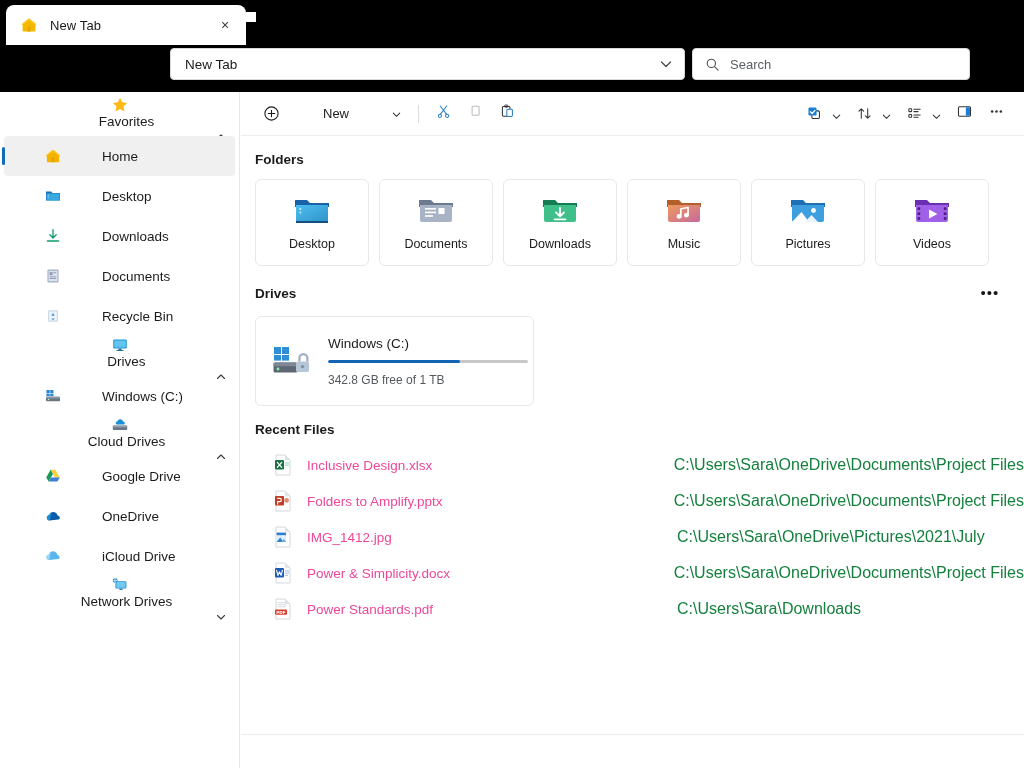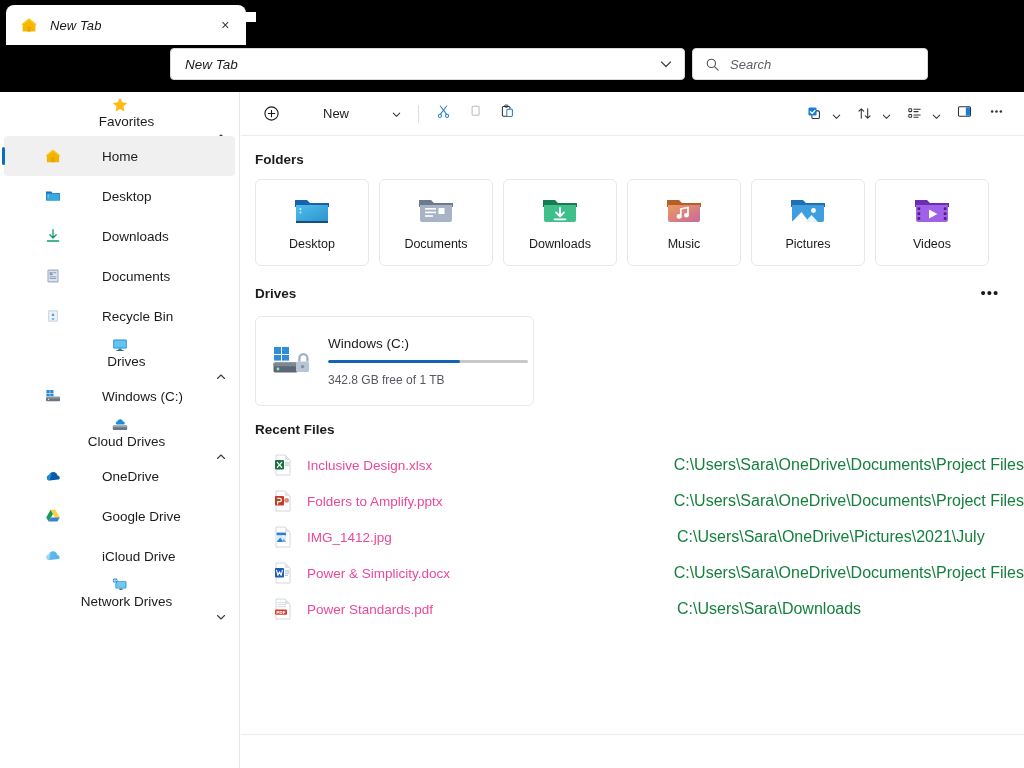--- a/index.html
+++ b/index.html
@@ -9,21 +9,20 @@
     background: #ffffff;
     overflow: hidden;
     -webkit-font-smoothing: antialiased;
   }
 
   
   .titlebar {
     position: absolute; left: 0; top: 0;
     width: 1024px; height: 92px;
     background: #000000;
-    font-style: italic;
   }
   .tab {
     position: absolute; left: 6px; top: 5px;
     width: 240px; height: 40px;
     background: #ffffff;
     border-radius: 8px 8px 0 0;
     display: flex; align-items: center;
     padding: 0 10px 0 14px;
     box-shadow: 0 0 0 1px rgba(0,0,0,0.12);
   }
@@ -48,21 +47,21 @@
     position: absolute; left: 170px; top: 48px;
     width: 515px; height: 32px;
     background: #ffffff; border: 1px solid #d9d9d9; border-radius: 4px;
     display: flex; align-items: center; padding: 0 10px 0 14px;
   }
   .address-text { flex: 1 1 auto; font-size: 13.5px; color: #1b1b1b; }
   .address-chev { width: 16px; height: 16px; color: #444; }
 
   .searchbox {
     position: absolute; left: 692px; top: 48px;
-    width: 236px; height: 32px;
+    width: 278px; height: 32px;
     background: #ffffff; border: 1px solid #d9d9d9; border-radius: 4px;
     display: flex; align-items: center; padding: 0 10px 0 12px;
   }
   .search-icon { width: 15px; height: 15px; color: #50535a; flex: 0 0 auto; }
   .search-placeholder { margin-left: 10px; font-size: 13px; color: #5b5e64; }
 
   
   .sidebar {
     position: absolute; left: 0; top: 92px;
     width: 240px; height: 676px;
@@ -341,36 +340,36 @@
     <span class="nav-chevron">
       <svg viewBox="0 0 12 12" width="12" height="12">
           <path d="M2.5 7.5 6 4l3.5 3.5" fill="none" stroke="currentColor" stroke-width="1.1" stroke-linecap="round" stroke-linejoin="round"></path>
         </svg>
     </span>
   </div>
 
   <div class="nav-item">
     <span class="nav-icon">
       <svg viewBox="0 0 18 18" width="18" height="18">
-        <path d="M5.6 13.4c-1.55 0-2.8-1.2-2.8-2.7 0-1.4 1.1-2.55 2.5-2.7.5-1.7 2.1-2.95 4-2.95 2.1 0 3.85 1.5 4.2 3.45 1.3.15 2.3 1.22 2.3 2.5 0 .84-.7 1.5-1.55 1.5z" fill="#0a5ca8"></path>
-        <path d="M5.6 13.4c-1.55 0-2.8-1.2-2.8-2.7 0-1.4 1.1-2.55 2.5-2.7.42-1.42 1.6-2.5 3.05-2.82-1 1.05-1.4 2.1-1.35 3.3z" fill="#1b8fd8"></path>
-      </svg>
-    </span>
-    <span class="nav-label">OneDrive</span>
-  </div>
-
-  <div class="nav-item">
-    <span class="nav-icon">
-      <svg viewBox="0 0 18 18" width="18" height="18">
         <path d="M6.6 2.8h4.8l4.4 7.6h-4.8z" fill="#ffcf3e"></path>
         <path d="M2.2 10.4 6.6 2.8l2.4 4.15-4.4 7.6z" fill="#1a9c57"></path>
         <path d="M4.6 14.55 7 10.4h8.8l-2.4 4.15z" fill="#3d7fd6"></path>
       </svg>
     </span>
     <span class="nav-label">Google Drive</span>
+  </div>
+
+  <div class="nav-item">
+    <span class="nav-icon">
+      <svg viewBox="0 0 18 18" width="18" height="18">
+        <path d="M5.6 13.4c-1.55 0-2.8-1.2-2.8-2.7 0-1.4 1.1-2.55 2.5-2.7.5-1.7 2.1-2.95 4-2.95 2.1 0 3.85 1.5 4.2 3.45 1.3.15 2.3 1.22 2.3 2.5 0 .84-.7 1.5-1.55 1.5z" fill="#0a5ca8"></path>
+        <path d="M5.6 13.4c-1.55 0-2.8-1.2-2.8-2.7 0-1.4 1.1-2.55 2.5-2.7.42-1.42 1.6-2.5 3.05-2.82-1 1.05-1.4 2.1-1.35 3.3z" fill="#1b8fd8"></path>
+      </svg>
+    </span>
+    <span class="nav-label">OneDrive</span>
   </div>
 
   <div class="nav-item">
     <span class="nav-icon">
       <svg viewBox="0 0 18 18" width="18" height="18">
         <path d="M5.3 13c-1.6 0-2.9-1.25-2.9-2.8 0-1.45 1.15-2.65 2.6-2.8.5-1.75 2.15-3.05 4.1-3.05 2.15 0 3.95 1.55 4.3 3.55 1.3.2 2.25 1.3 2.25 2.6 0 .83-.68 1.5-1.5 1.5z" fill="#59b6ee"></path>
         <path d="M5.3 13c-1.6 0-2.9-1.25-2.9-2.8 0-1.45 1.15-2.65 2.6-2.8.34-1.2 1.2-2.2 2.35-2.7-.8.95-1.15 1.95-1.1 3.1z" fill="#9bd6f6"></path>
       </svg>
     </span>
     <span class="nav-label">iCloud Drive</span>

